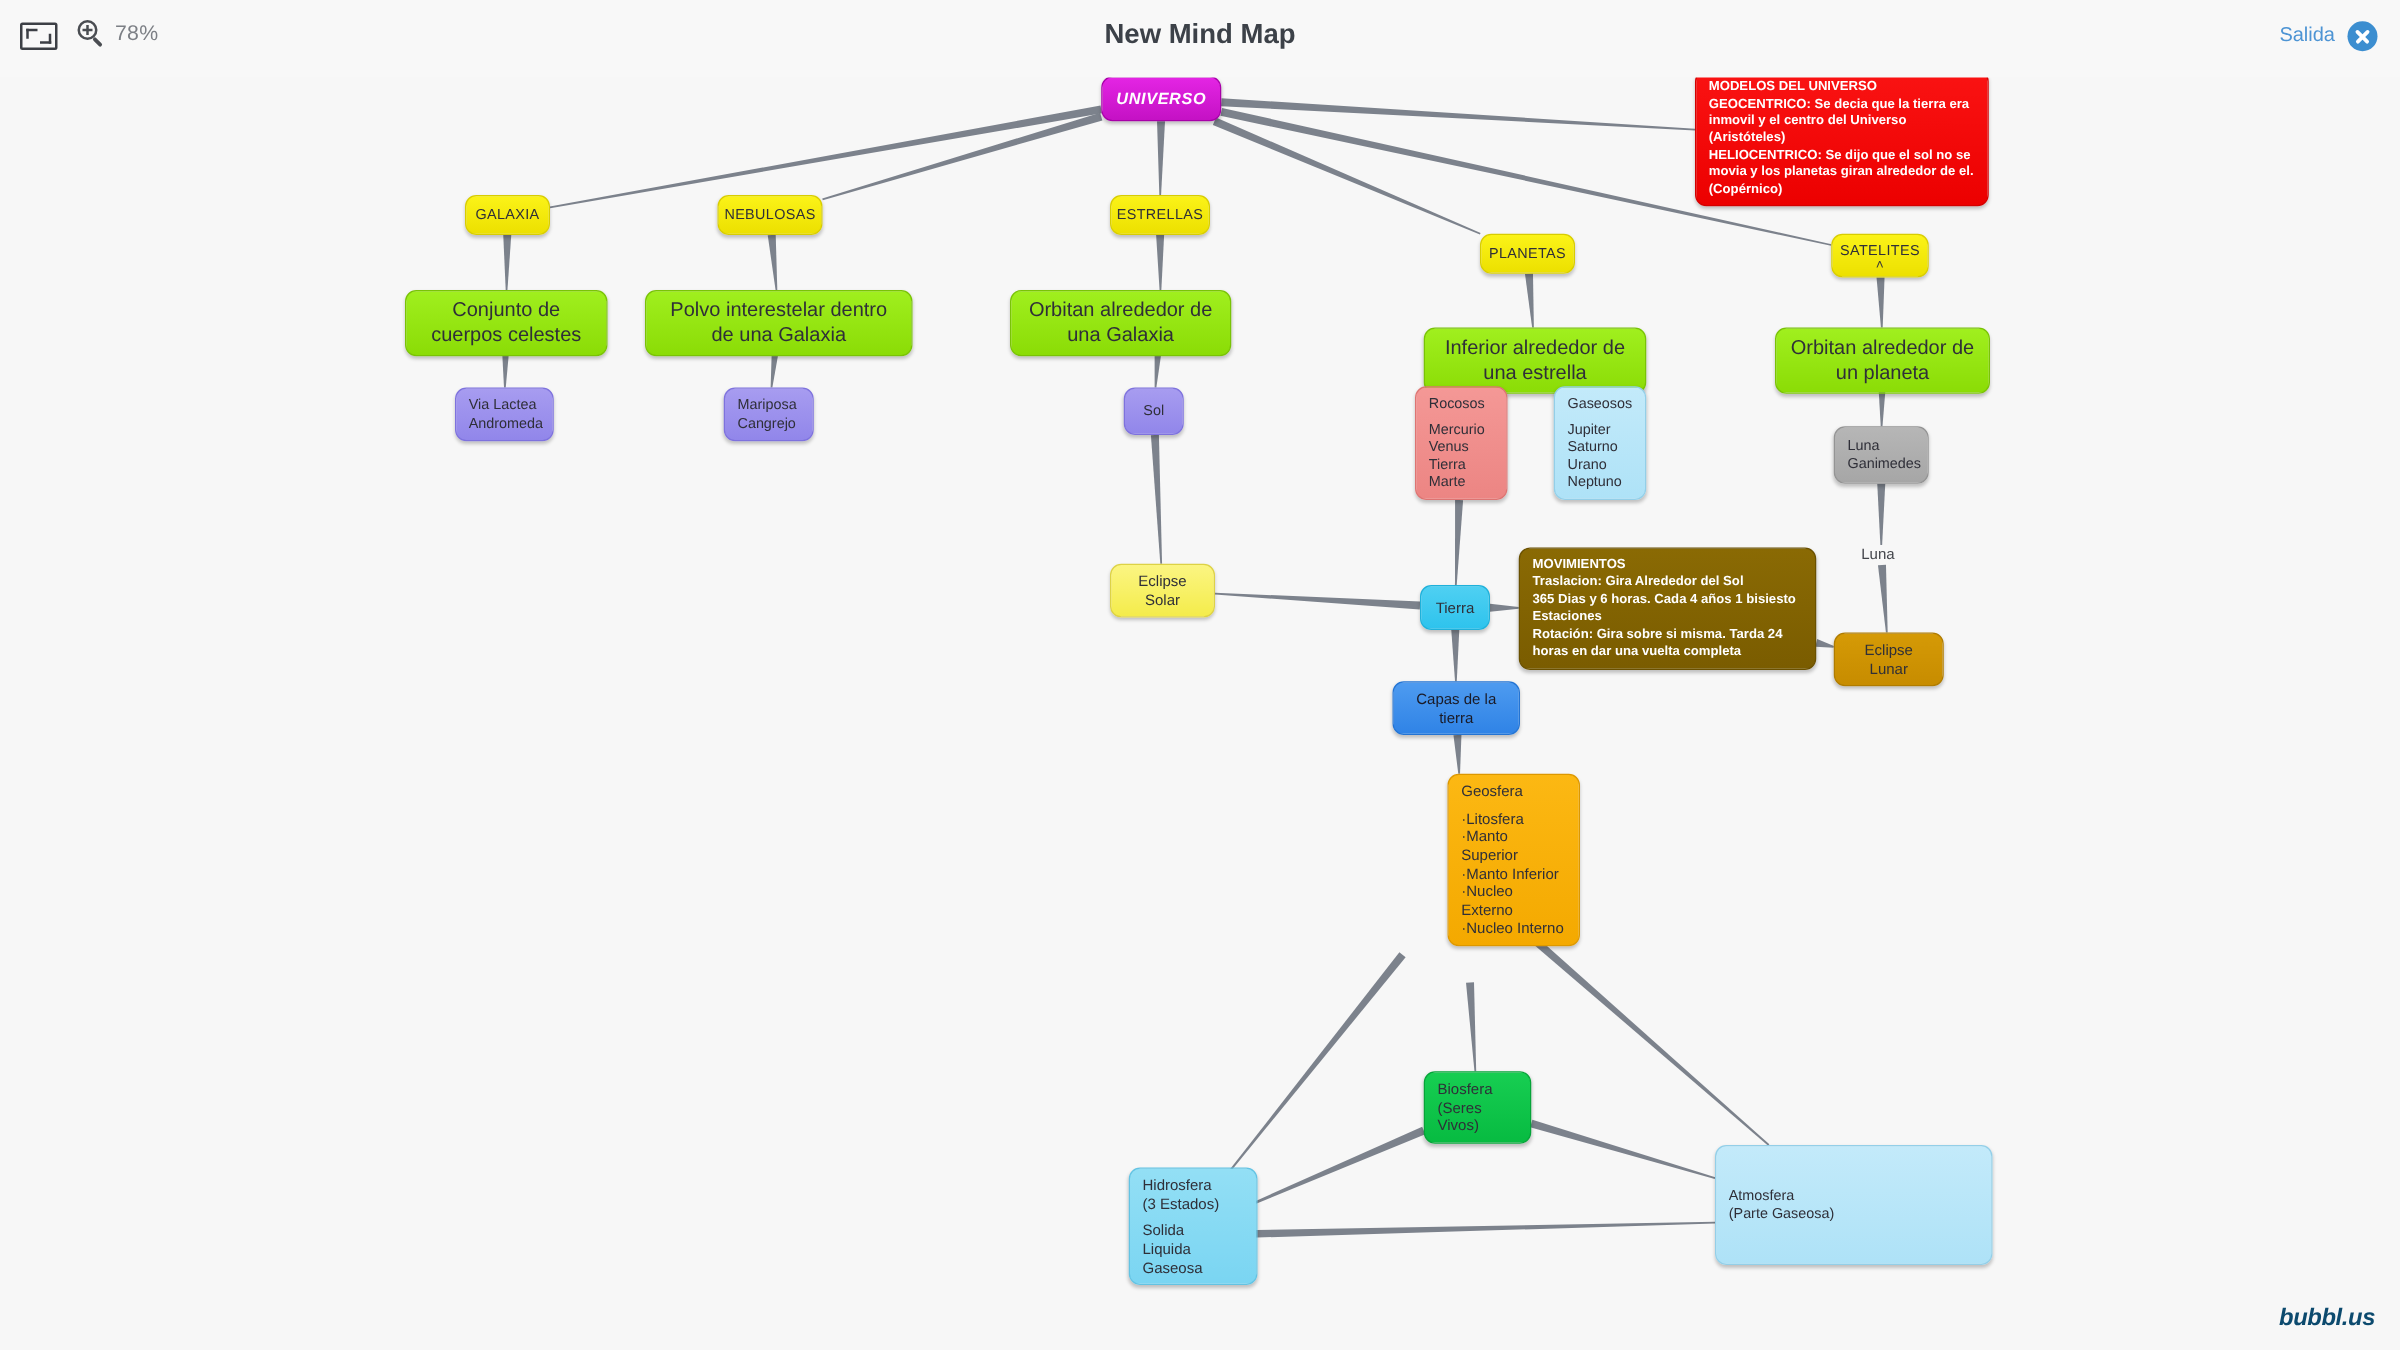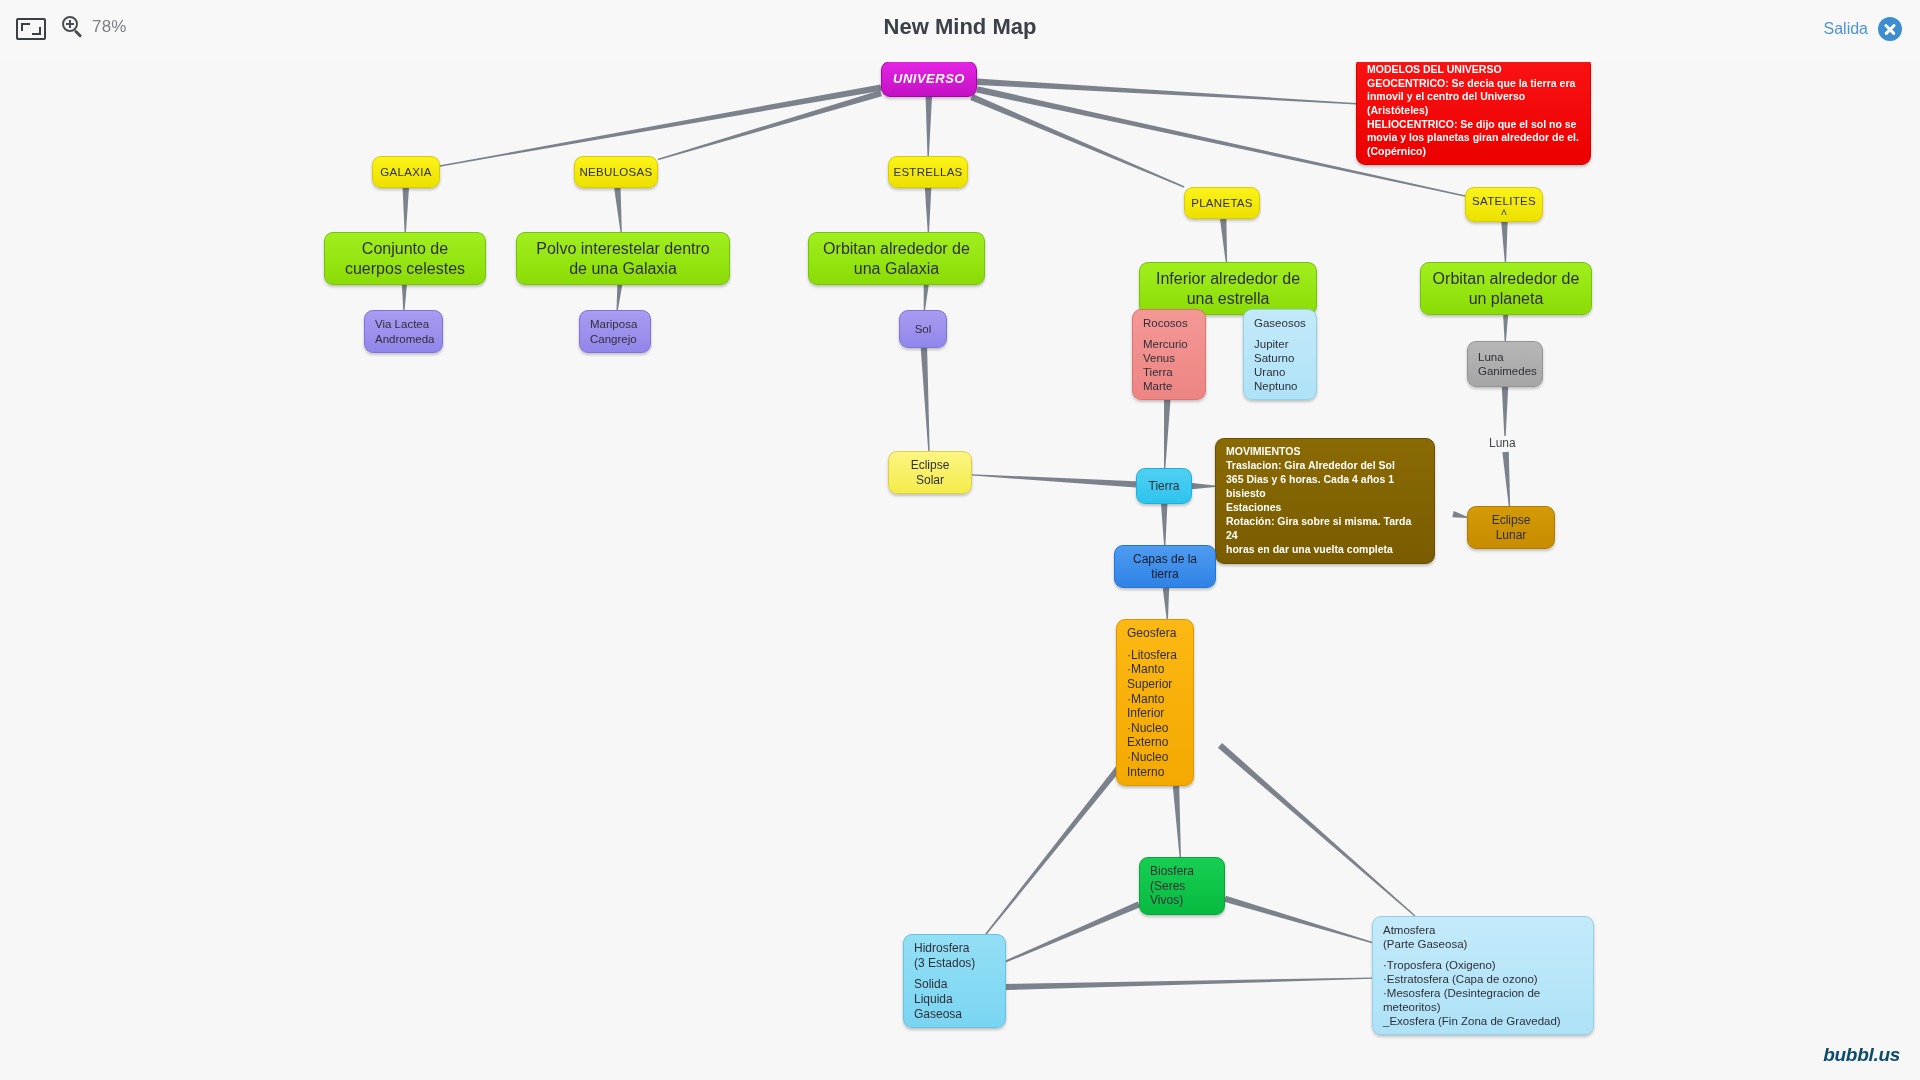--- a/index.html
+++ b/index.html
@@ -263,41 +263,38 @@
 Marte</span></div>
         <div class="node c-lightblue left-align" style="left: 1243px; top: 309px; width: 74px; min-height: 86px;"><span class="n-title">Gaseosos</span><span class="n-body">Jupiter
 Saturno
 Urano
 Neptuno</span></div>
         <div class="node c-gray left-align" style="left: 1467px; top: 341px; width: 76px; min-height: 46px;"><span>Luna
 Ganimedes</span></div>
         <div class="plain-label" style="left: 1489px; top: 436px;">Luna</div>
         <div class="node c-softyellow center-align" style="left: 888px; top: 451px; width: 84px; min-height: 34px;"><span>Eclipse Solar</span></div>
         <div class="node c-cyan center-align" style="left: 1136px; top: 468px; width: 56px; min-height: 36px;"><span>Tierra</span></div>
-        <div class="node c-brown left-align" style="left: 1215px; top: 438px; width: 220px; min-height: 72px;"><span>MOVIMIENTOS
+        <div class="node c-brown left-align" style="left: 1215px; top: 438px; width: 238px; min-height: 72px;"><span>MOVIMIENTOS
 Traslacion: Gira Alrededor del Sol
 365 Dias y 6 horas. Cada 4 años 1 bisiesto
 Estaciones
 Rotación: Gira sobre si misma. Tarda 24
 horas en dar una vuelta completa</span></div>
         <div class="node c-darkorange center-align" style="left: 1467px; top: 506px; width: 88px; min-height: 34px;"><span>Eclipse Lunar</span></div>
         <div class="node c-blue center-align" style="left: 1114px; top: 545px; width: 102px; min-height: 36px;"><span>Capas de la tierra</span></div>
-        <div class="node c-orange left-align" style="left: 1116px; top: 619px; width: 78px; min-height: 98px;"><span class="n-title">Geosfera</span><span class="n-body">·Litosfera
+        <div class="node c-orange left-align" style="left: 1158px; top: 619px; width: 106px; min-height: 98px;"><span class="n-title">Geosfera</span><span class="n-body">·Litosfera
 ·Manto Superior
 ·Manto Inferior
 ·Nucleo Externo
 ·Nucleo Interno</span></div>
         <div class="node c-brightgreen left-align" style="left: 1139px; top: 857px; width: 86px; min-height: 44px;"><span>Biosfera
 (Seres Vivos)</span></div>
         <div class="node c-skyblue left-align" style="left: 903px; top: 934px; width: 103px; min-height: 83px;"><span class="n-title">Hidrosfera
 (3 Estados)</span><span class="n-body">Solida
 Liquida
 Gaseosa</span></div>
         <div class="node c-lightblue left-align" style="left: 1372px; top: 916px; width: 222px; min-height: 96px;"><span class="n-title">Atmosfera
-(Parte Gaseosa)</span><span class="n-body">·Troposfera (Oxigeno)
-·Estratosfera (Capa de ozono)
-·Mesosfera (Desintegracion de meteoritos)
-_Exosfera (Fin Zona de Gravedad)</span></div>
+(Parte Gaseosa)</span></div>
       </div>
   </div>
 
   <div id="brand">bubbl.us</div>
 </div>
 
 </body></html>

